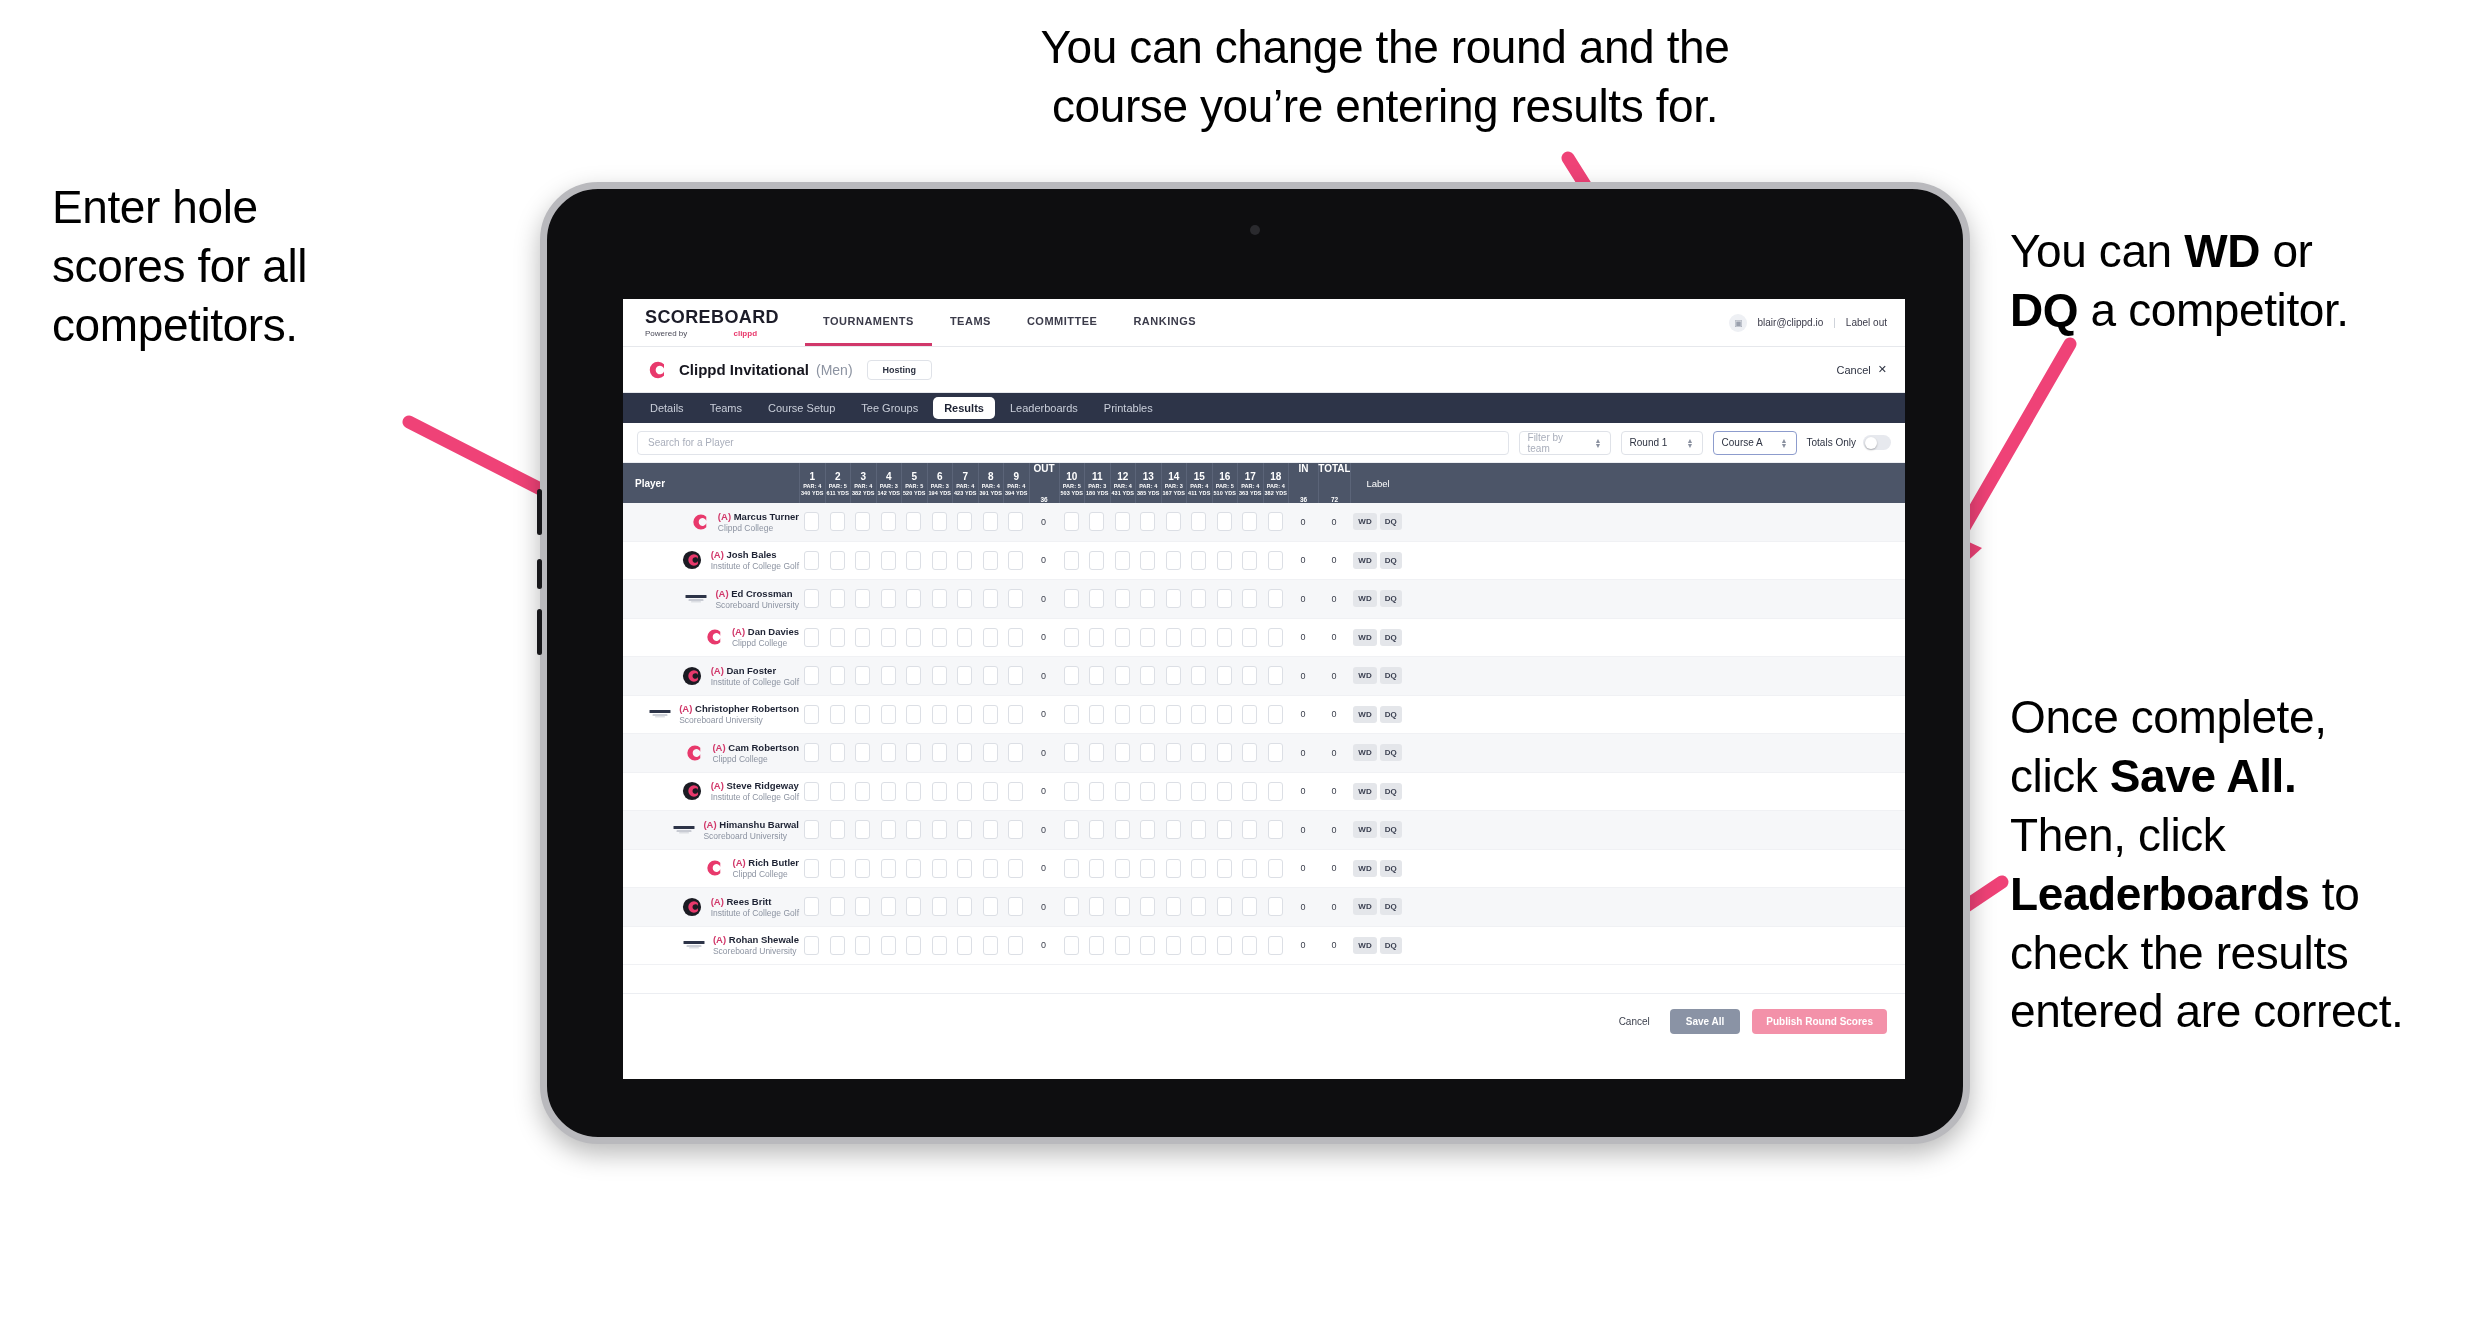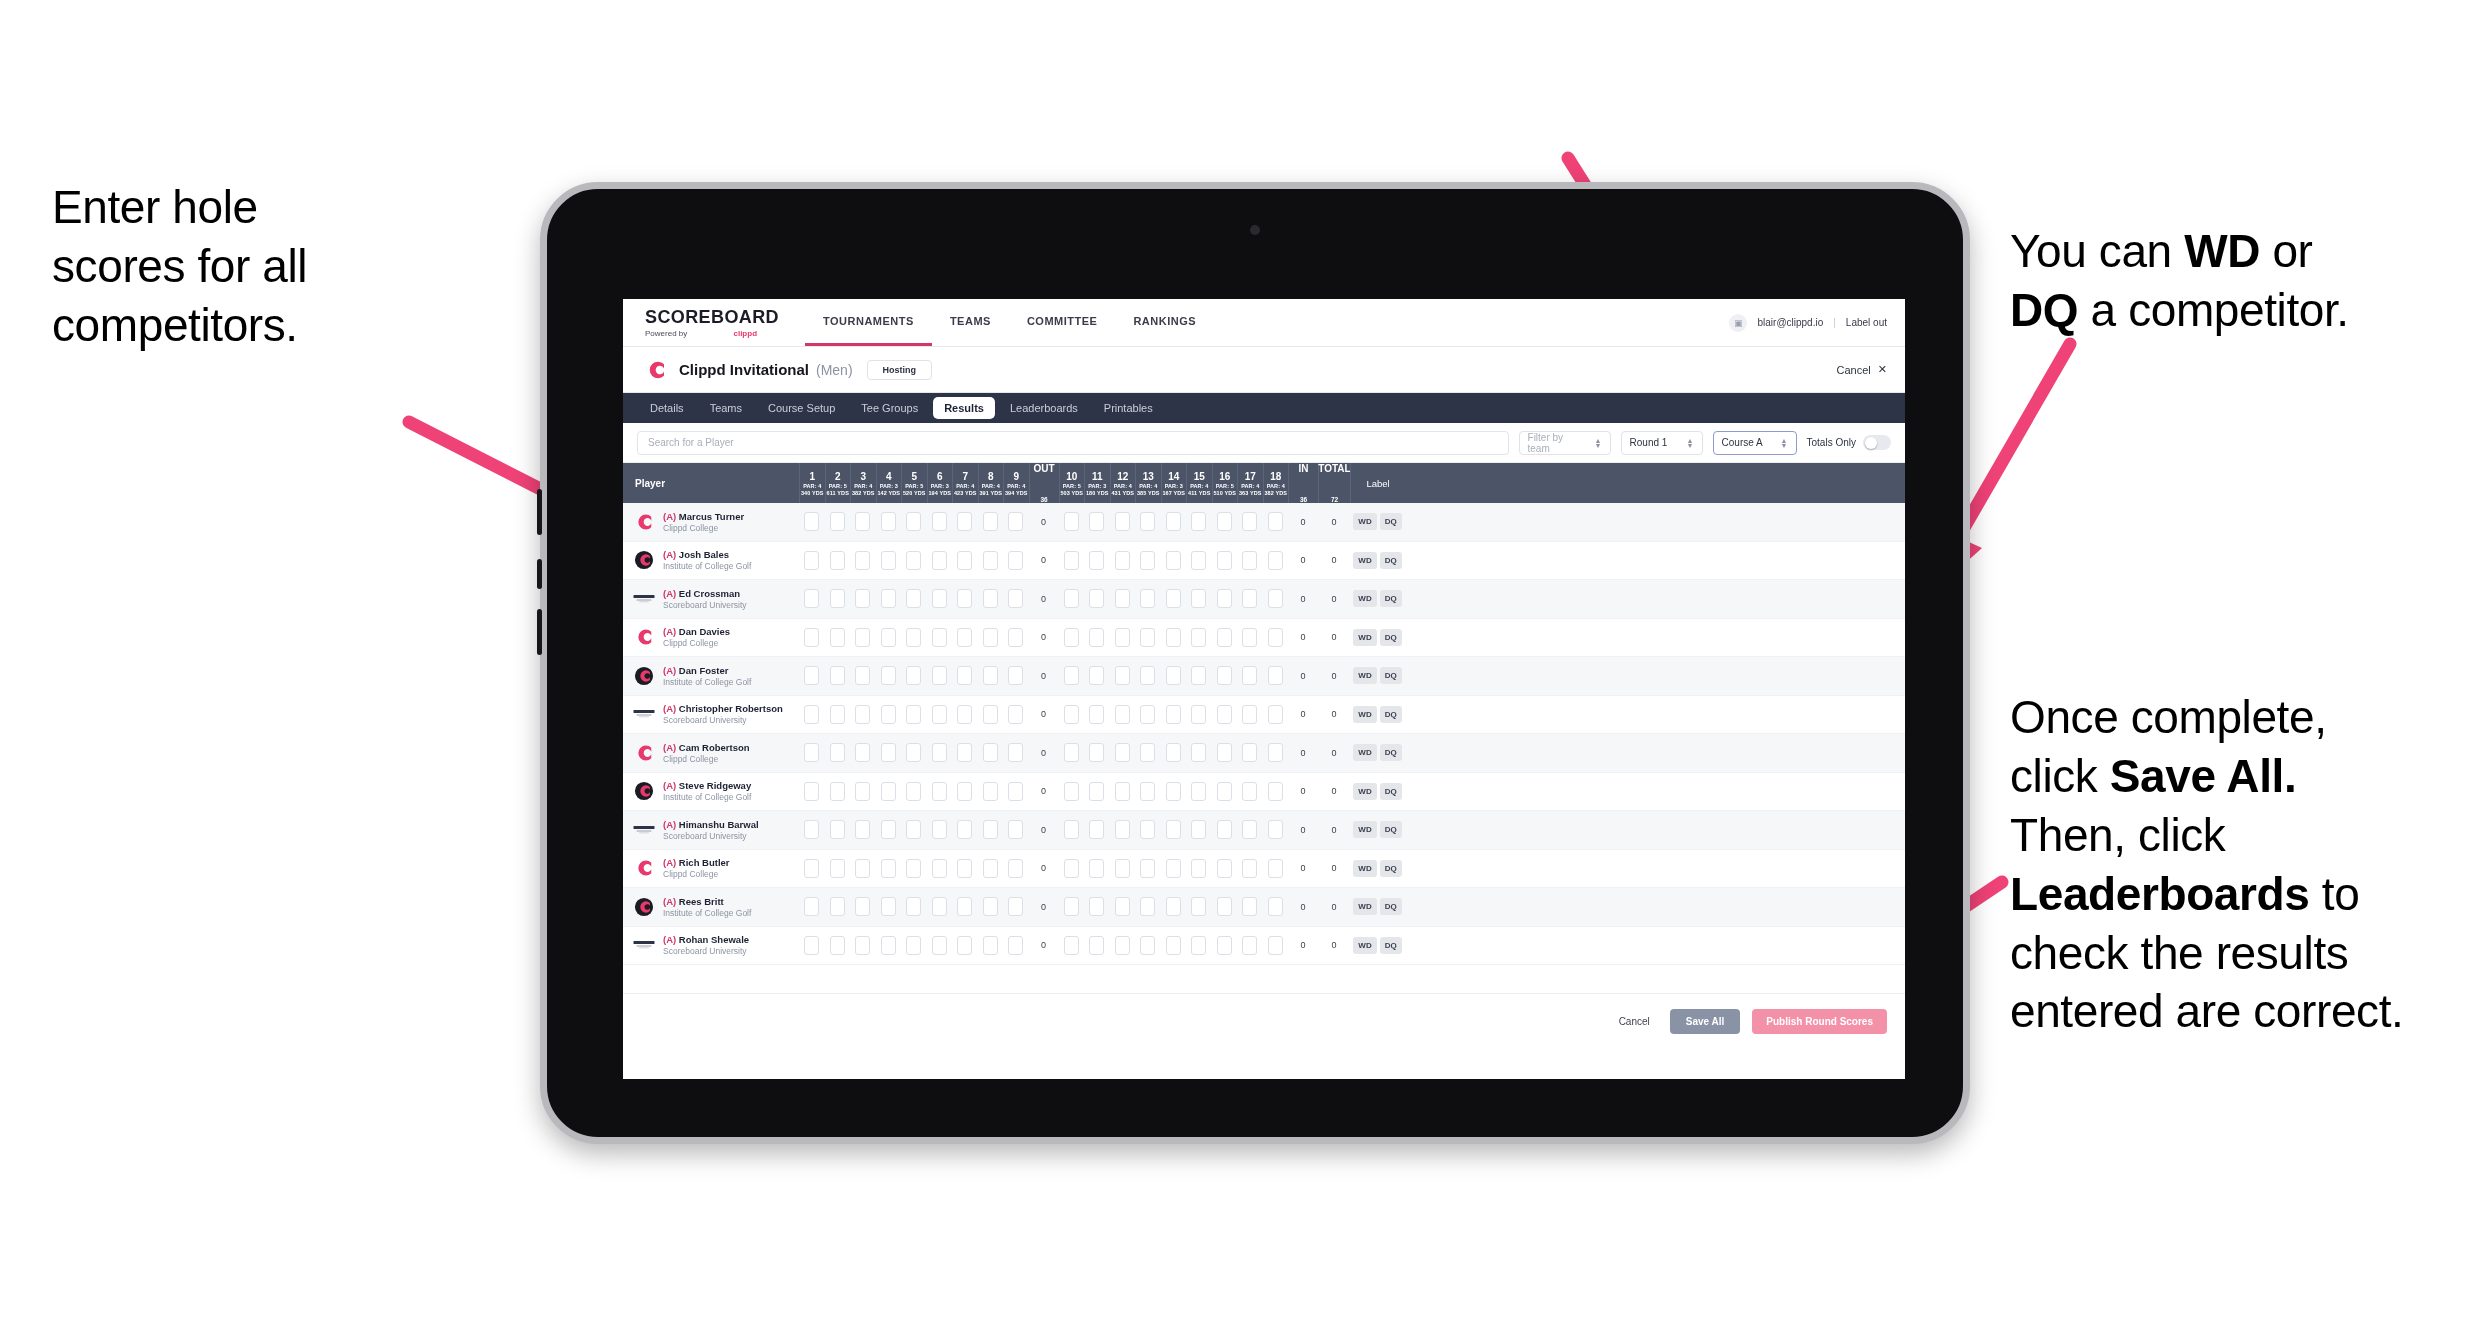--- a/index.html
+++ b/index.html
@@ -126,21 +126,21 @@
     width: 30px; border-left:1px solid #5b6478;
     display:flex; flex-direction:column; align-items:center; justify-content:space-between; gap:2px;
   }
   .th-tot .n { font-size: 10px; font-weight:800; }
   .th-tot .v { font-size: 6.5px; font-weight:700; }
   .th-grand { width: 32px; }
   .th-label { width: 55px; border-left:1px solid #5b6478; display:flex; align-items:center; justify-content:center; font-size: 9.5px; }
 
   .trow { display:flex; height: 38.5px; align-items:center; background:#fff; border-bottom:1px solid #f0f1f4; }
   .trow.alt { background:#f6f7f9; }
-  .td-player { width: 176px; display:flex; align-items:center; gap:8px; padding-left: 10px; }
+  .td-player { width: 176px; display:flex; align-items:center; gap:8px; padding-left: 10px; justify-content: flex-end; }
   .plogo { width: 22px; height: 22px; flex:0 0 22px; display:flex; align-items:center; justify-content:center; }
   .pnames { display:flex; flex-direction:column; gap:1px; }
   .pname { font-size: 9.5px; font-weight:700; color:#1d2233; white-space:nowrap; }
   .pname .amt { color:#d1386a; }
   .pteam { font-size: 8.5px; color:#8c93a1; white-space:nowrap; }
   .td-cell { width: 25.5px; display:flex; align-items:center; justify-content:center; }
   .scorebox { width: 15px; height: 19px; border:1px solid #dcdfe5; border-radius:3px; background:#fff; }
   .td-sum { width: 30px; text-align:center; font-size: 9px; color:#3b3f4c; }
   .td-sum.grand { width: 32px; }
   .td-label { width: 55px; display:flex; align-items:center; justify-content:center; gap:3px; }
@@ -151,20 +151,22 @@
   .btn-cancel { font-size: 10px; color:#3b3f4c; cursor:pointer; padding: 6px 8px; }
   .btn-save { font-size: 10px; color:#fff; background:#8a93a5; border-radius:4px; padding: 7px 16px; font-weight:600; cursor:pointer; }
   .btn-publish { font-size: 10px; color:#fff; background:#f391a9; border-radius:4px; padding: 7px 14px; font-weight:600; cursor:pointer; }
   .scroll-pad { height: 28px; background:#fff; }
 </style>
 </head>
 <body>
 
 <div id="stage">
 
+  <div class="anno anno-top">You can change the round and the
+course you’re entering results for.</div>
   <div class="anno anno-left">Enter hole<br>scores for all<br>competitors.</div>
   <div class="anno anno-wd">You can <b>WD</b> or<br><b>DQ</b> a competitor.</div>
   <div class="anno anno-save">Once complete,<br>click <b>Save All.</b><br>Then, click<br><b>Leaderboards</b> to<br>check the results<br>entered are correct.</div>
 
   <svg class="arrow" style="left:1550px; top:150px;" width="200" height="270" viewBox="0 0 200 270">
     <path d="M18,8 L150,218" stroke="#ef4277" stroke-width="13" fill="none" stroke-linecap="round"></path>
     <path d="M176,258 L126,196 L170,182 Z" fill="#ef4277"></path>
   </svg>
 
   <svg class="arrow" style="left:395px; top:408px;" width="400" height="230" viewBox="0 0 400 230">

